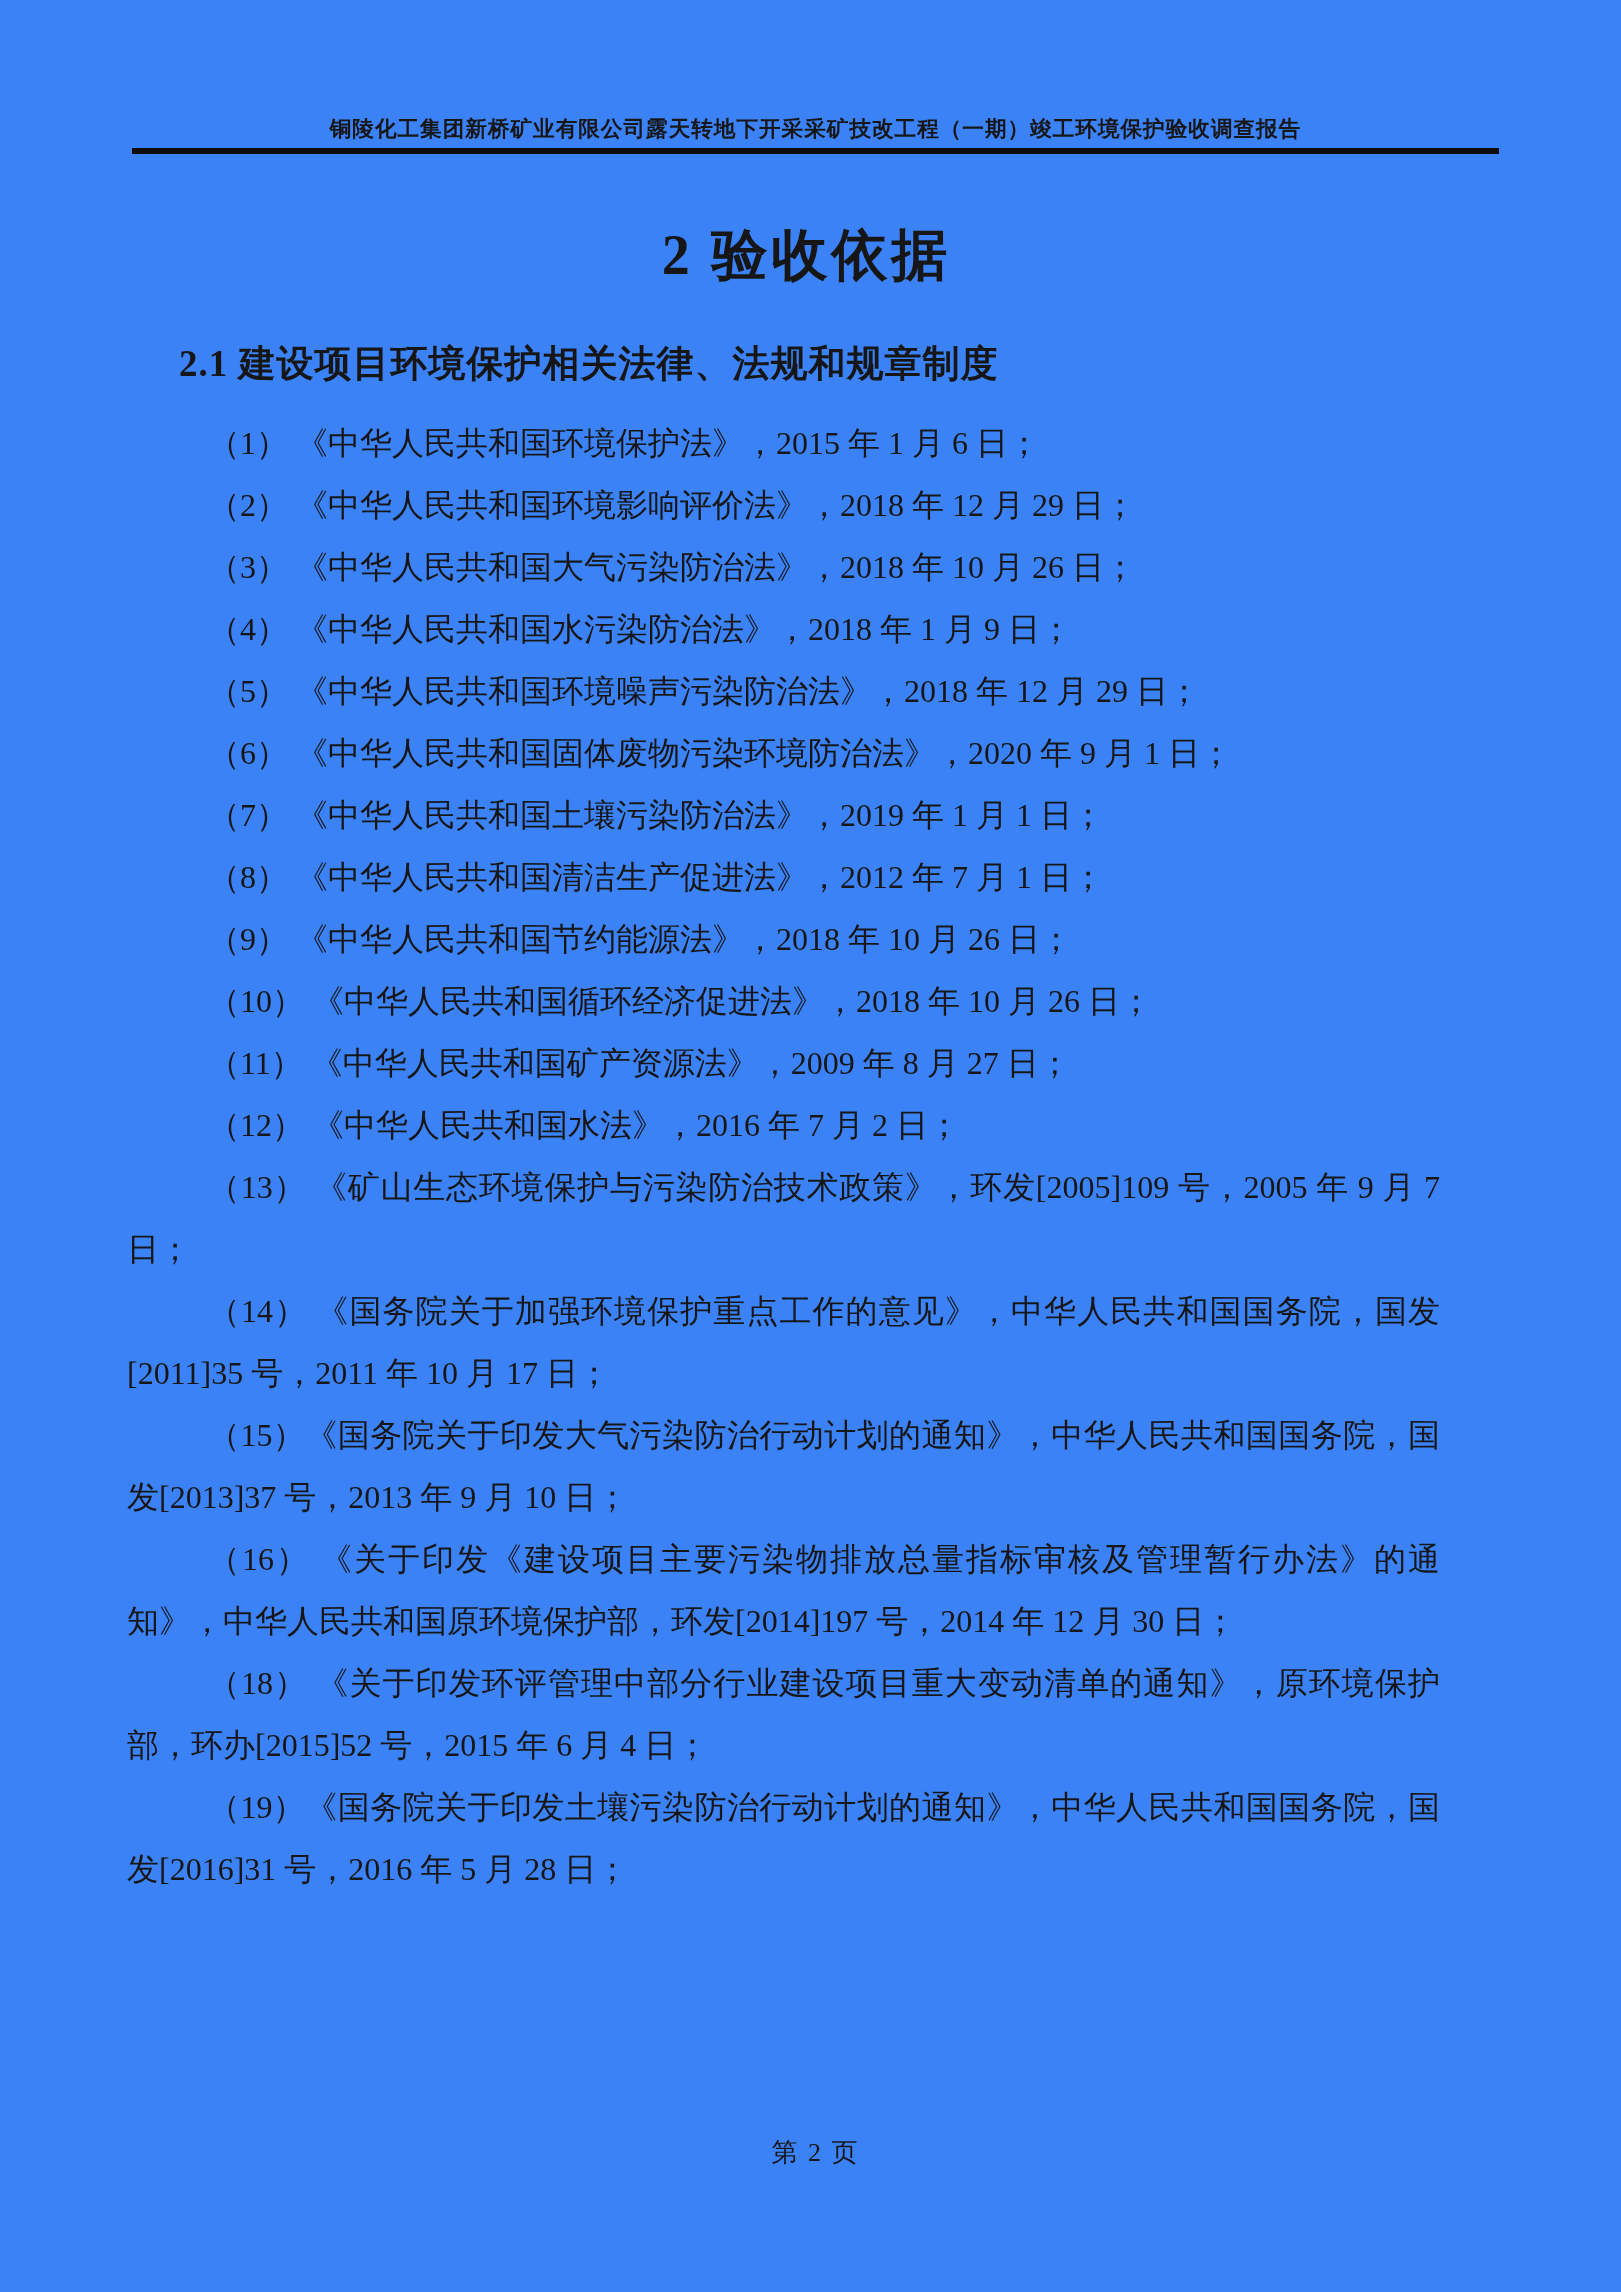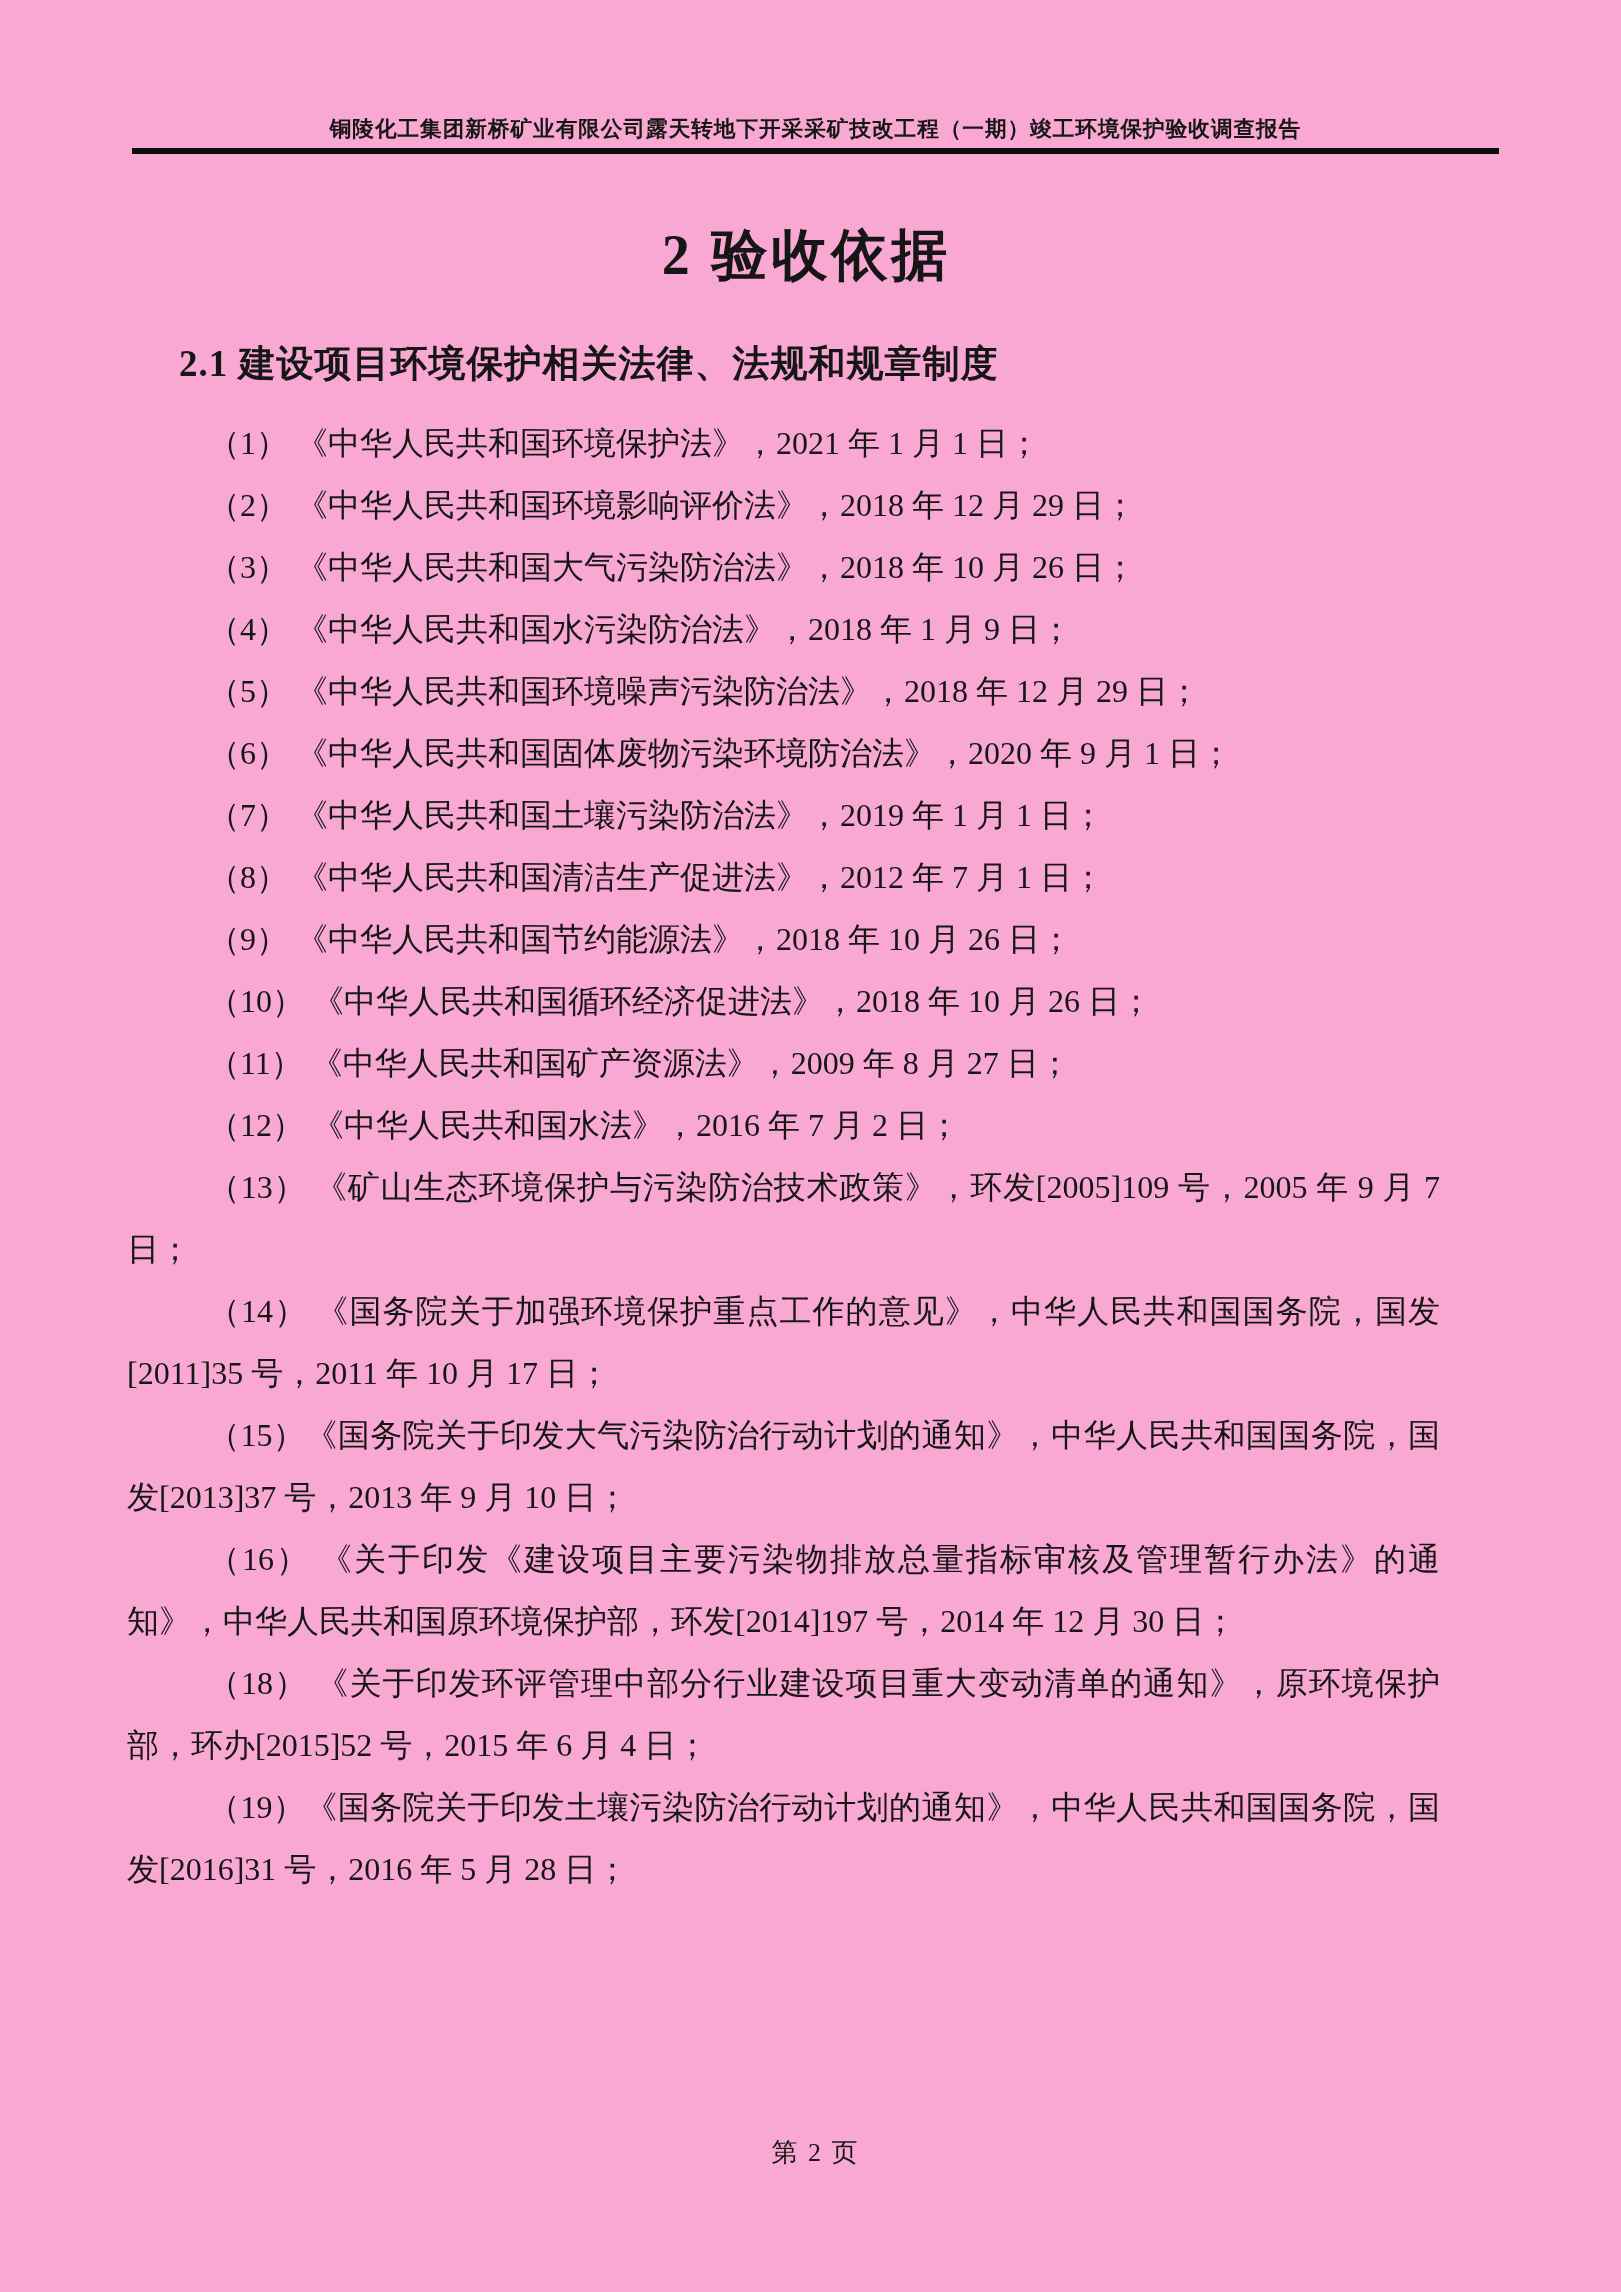--- a/index.html
+++ b/index.html
@@ -7,21 +7,21 @@
   body {
     width: 1621px;
     height: 2293px;
     position: relative;
     font-family: "Liberation Serif", "DejaVu Serif", serif;
     color: #161616;
   }
   .page {
     position: absolute;
     inset: 0;
-    background: #f9a8d4;
+    background: #3b82f6;
   }
   .running-header {
     position: absolute;
     top: 114px;
     left: 132px;
     width: 1367px;
     text-align: center;
     font-size: 21.6px;
     font-weight: bold;
     letter-spacing: 1px;
@@ -85,21 +85,21 @@
 
   <div class="running-header">铜陵化工集团新桥矿业有限公司露天转地下开采采矿技改工程（一期）竣工环境保护验收调查报告</div>
 
   <div class="header-rule"></div>
 
   <div class="chapter-title">2  验收依据</div>
 
   <div class="section-title">2.1  建设项目环境保护相关法律、法规和规章制度</div>
 
   <div class="content">
-    <p>（1） 《中华人民共和国环境保护法》，2021 年 1 月 1 日；</p>
+    <p>（1） 《中华人民共和国环境保护法》，2015 年 1 月 6 日；</p>
     <p>（2） 《中华人民共和国环境影响评价法》，2018 年 12 月 29 日；</p>
     <p>（3） 《中华人民共和国大气污染防治法》，2018 年 10 月 26 日；</p>
     <p>（4） 《中华人民共和国水污染防治法》，2018 年 1 月 9 日；</p>
     <p>（5） 《中华人民共和国环境噪声污染防治法》，2018 年 12 月 29 日；</p>
     <p>（6） 《中华人民共和国固体废物污染环境防治法》，2020 年 9 月 1 日；</p>
     <p>（7） 《中华人民共和国土壤污染防治法》，2019 年 1 月 1 日；</p>
     <p>（8） 《中华人民共和国清洁生产促进法》，2012 年 7 月 1 日；</p>
     <p>（9） 《中华人民共和国节约能源法》，2018 年 10 月 26 日；</p>
     <p>（10） 《中华人民共和国循环经济促进法》，2018 年 10 月 26 日；</p>
     <p>（11） 《中华人民共和国矿产资源法》，2009 年 8 月 27 日；</p>

